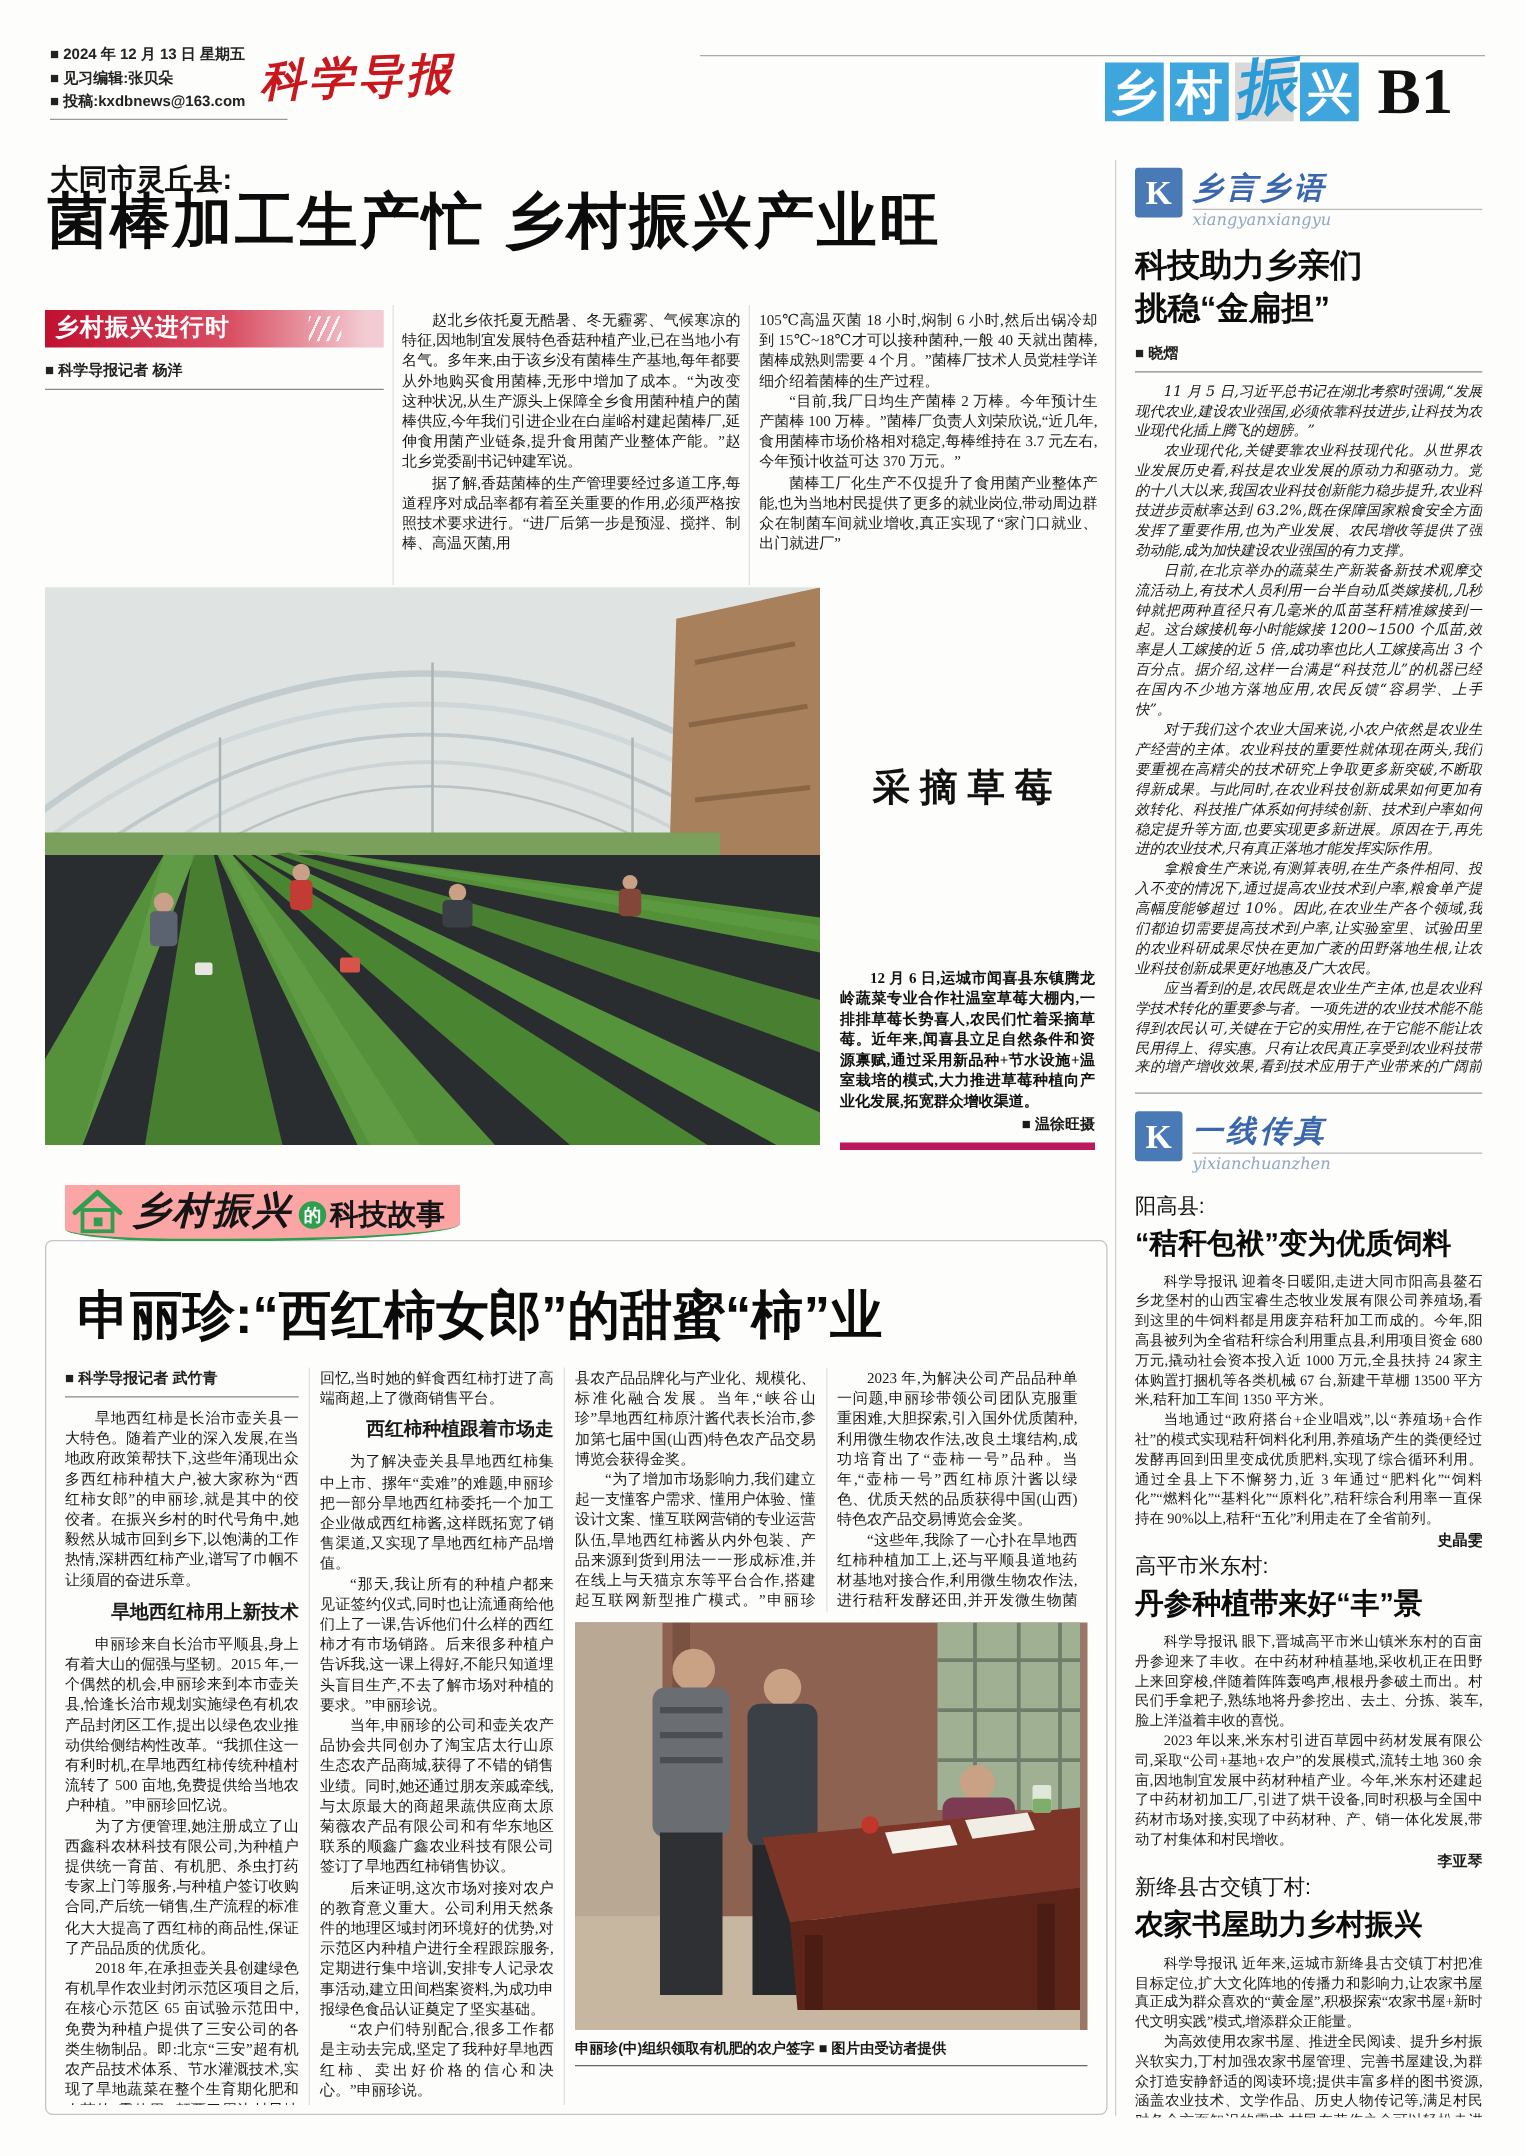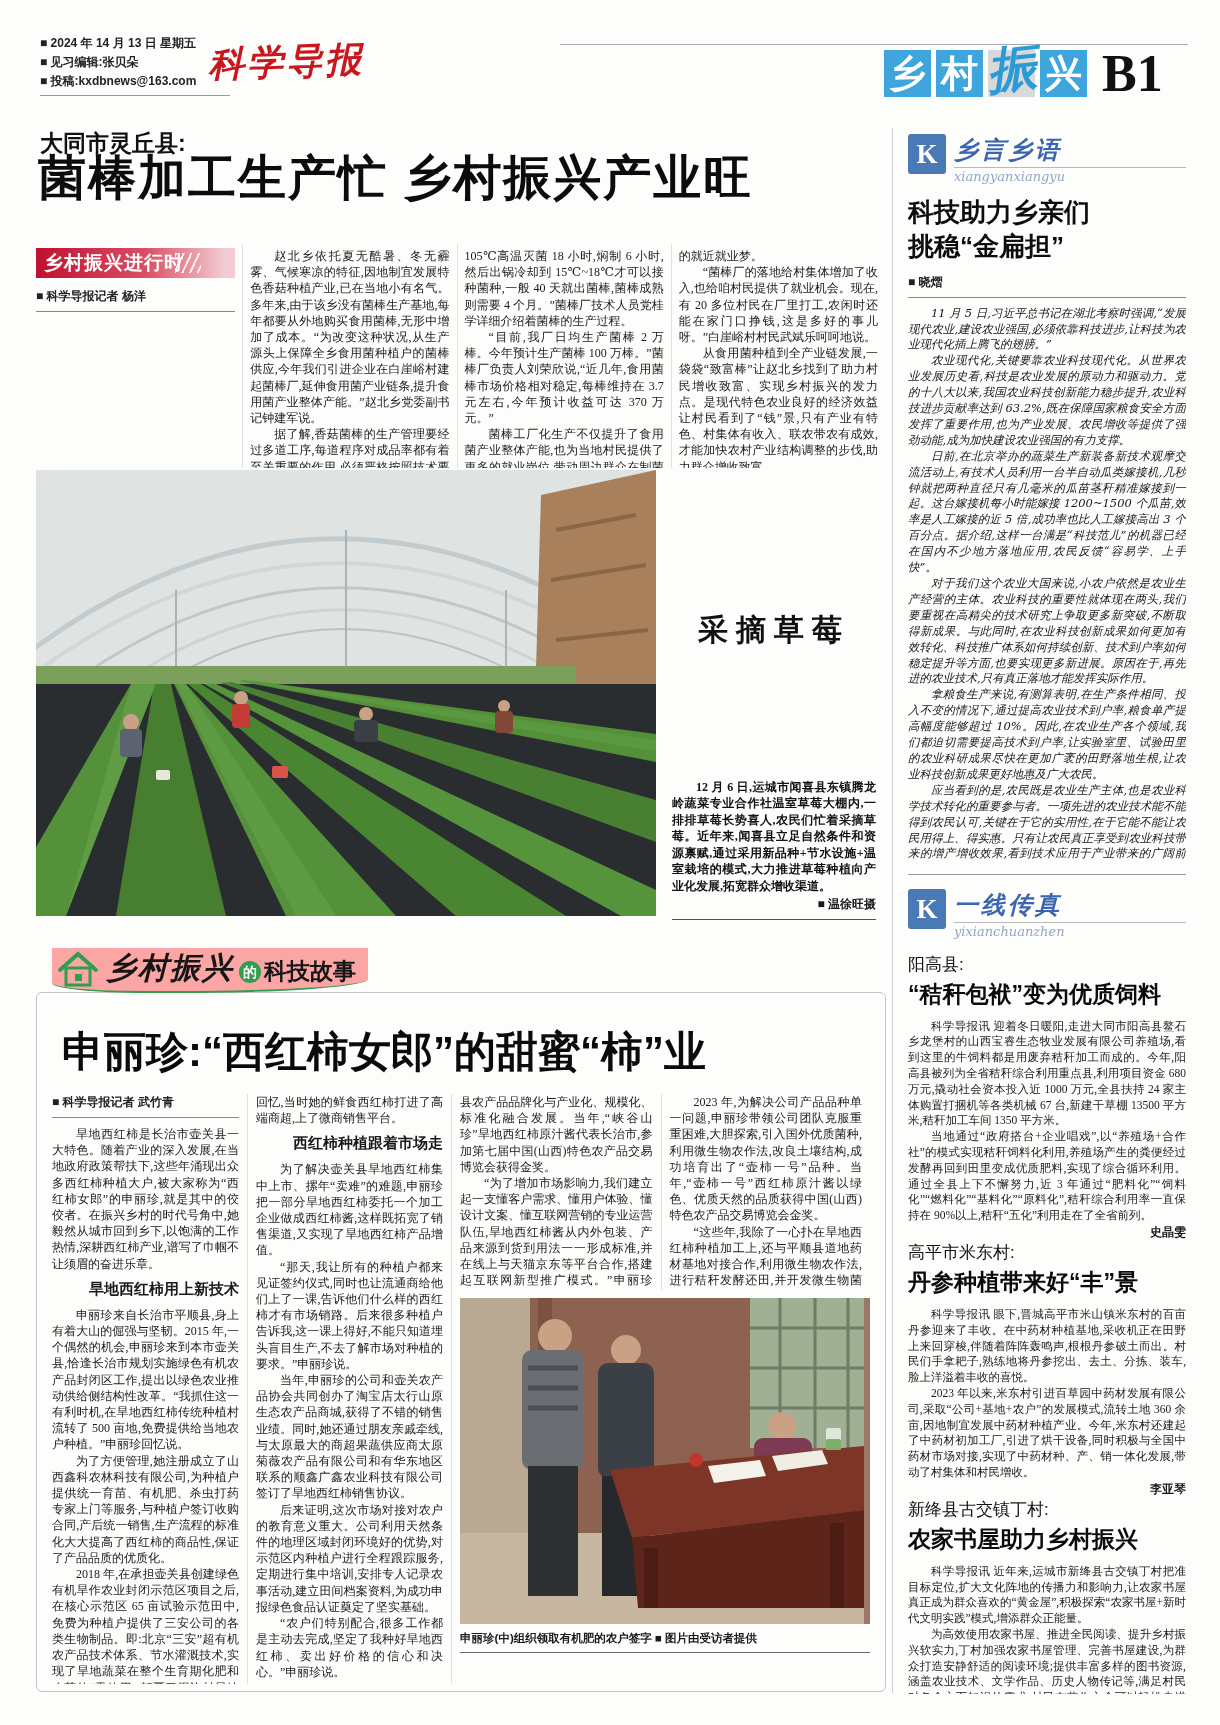--- a/index.html
+++ b/index.html
@@ -35,21 +35,21 @@
   .badge-red .chev{position:absolute;right:34px;top:5px;width:26px;height:20px;
     background:repeating-linear-gradient(115deg,#fff 0 2px,transparent 2px 7px);opacity:.85;}
   .byline{font:bold 12px "Liberation Sans","DejaVu Sans",sans-serif;color:#222;border-bottom:1px solid #888;padding-bottom:6px;margin-bottom:8px;}
   .para{margin:0;text-indent:2em;}
   .para.noindent{text-indent:0;}
 
   
   #straw-photo{left:36px;top:470px;width:620px;height:446px;overflow:hidden;background:#dadddc;}
   #photo-side{left:672px;top:470px;width:204px;height:450px;}
   #photo-title{margin-top:140px;text-align:center;font:bold 30px "Liberation Serif","DejaVu Serif",serif;letter-spacing:8px;color:#111;}
-  #photo-caption-wrap{position:absolute;left:0;bottom:0;width:204px;border-bottom:1px solid #be185d;padding-bottom:6px;}
+  #photo-caption-wrap{position:absolute;left:0;bottom:0;width:204px;border-bottom:6px solid #be185d;padding-bottom:6px;}
   #photo-caption{font:bold 12px/16.5px "Liberation Serif","DejaVu Serif",serif;text-align:justify;text-indent:2em;margin:0;color:#111;}
   #photo-credit{text-align:right;font:bold 12px "Liberation Sans","DejaVu Sans",sans-serif;margin-top:2px;}
 
   
   #feature-box{left:36px;top:992px;width:848px;height:698px;border:1px solid #c4c4c4;border-radius:6px;background:#fdfdfb;}
   #feature-badge{left:52px;top:948px;display:flex;align-items:center;background:#fca5a5;padding:0 12px 2px 4px;border-bottom:2px solid #2f9e4f;border-radius:0 0 60% 30%/0 0 14px 10px;}
   #feature-badge .b1{font:bold italic 30px "DejaVu Serif",serif;color:#151515;letter-spacing:2px;margin-left:6px;}
   #feature-badge .de{width:22px;height:22px;border-radius:50%;background:#2f9e4f;color:#fff;font:bold 14px/22px "Liberation Sans","DejaVu Sans",sans-serif;text-align:center;margin:6px 3px 0 5px;}
   #feature-badge .b2{font:bold 23px "Liberation Sans","DejaVu Sans",sans-serif;color:#151515;margin-top:6px;}
   #feature-headline{left:62px;top:1024px;width:800px;font:900 42px "Liberation Sans","DejaVu Sans",sans-serif;color:#0b0b0b;}
@@ -79,21 +79,21 @@
   #side-divider{border:none;border-top:1px solid #9a9a9a;margin:12px 0 14px;}
   .news-kicker{font:17px "Liberation Sans","DejaVu Sans",sans-serif;color:#111;margin-top:14px;}
   .news-headline{font:800 23px "Liberation Sans","DejaVu Sans",sans-serif;color:#0b0b0b;margin:3px 0 9px;}
   .news-body{font:11.5px/15.8px "Liberation Serif","DejaVu Serif",serif;text-align:justify;}
   .news-author{float:right;font:bold 12px "Liberation Sans","DejaVu Sans",sans-serif;text-indent:0;}
 </style>
 </head>
 <body>
 
 <div class="abs" id="header-left">
-  <div>■ 2024 年 14 月 13 日 星期五</div>
+  <div>■ 2024 年 12 月 13 日 星期五</div>
   <div>■ 见习编辑:张贝朵</div>
   <div>■ 投稿:kxdbnews@163.com</div>
 </div>
 <div class="abs" id="masthead">科学导报</div>
 <div class="abs" id="header-topline"></div>
 <div class="abs" id="banner">
   <div class="ban-box">乡</div>
   <div class="ban-box">村</div>
   <div class="ban-box script">
       <span>振</span>
@@ -111,25 +111,20 @@
     <div class="byline">■ 科学导报记者 杨洋</div>
   </div>
   <div class="mcol">
     <p class="para">赵北乡依托夏无酷暑、冬无霾雾、气候寒凉的特征,因地制宜发展特色香菇种植产业,已在当地小有名气。多年来,由于该乡没有菌棒生产基地,每年都要从外地购买食用菌棒,无形中增加了成本。“为改变这种状况,从生产源头上保障全乡食用菌种植户的菌棒供应,今年我们引进企业在白崖峪村建起菌棒厂,延伸食用菌产业链条,提升食用菌产业整体产能。”赵北乡党委副书记钟建军说。</p>
     <p class="para">据了解,香菇菌棒的生产管理要经过多道工序,每道程序对成品率都有着至关重要的作用,必须严格按照技术要求进行。“进厂后第一步是预湿、搅拌、制棒、高温灭菌,用</p>
   </div>
   <div class="mcol">
     <p class="para noindent">105℃高温灭菌 18 小时,焖制 6 小时,然后出锅冷却到 15℃~18℃才可以接种菌种,一般 40 天就出菌棒,菌棒成熟则需要 4 个月。”菌棒厂技术人员党桂学详细介绍着菌棒的生产过程。</p>
     <p class="para">“目前,我厂日均生产菌棒 2 万棒。今年预计生产菌棒 100 万棒。”菌棒厂负责人刘荣欣说,“近几年,食用菌棒市场价格相对稳定,每棒维持在 3.7 元左右,今年预计收益可达 370 万元。”</p>
     <p class="para">菌棒工厂化生产不仅提升了食用菌产业整体产能,也为当地村民提供了更多的就业岗位,带动周边群众在制菌车间就业增收,真正实现了“家门口就业、出门就进厂”</p>
-  </div>
-  <div class="mcol">
-    <p class="para noindent">的就近就业梦。</p>
-    <p class="para">“菌棒厂的落地给村集体增加了收入,也给咱村民提供了就业机会。现在,有 20 多位村民在厂里打工,农闲时还能在家门口挣钱,这是多好的事儿呀。”白崖峪村村民武斌乐呵呵地说。</p>
-    <p class="para">从食用菌种植到全产业链发展,一袋袋“致富棒”让赵北乡找到了助力村民增收致富、实现乡村振兴的发力点。是现代特色农业良好的经济效益让村民看到了“钱”景,只有产业有特色、村集体有收入、联农带农有成效,才能加快农村产业结构调整的步伐,助力群众增收致富。</p>
   </div>
 </div>
 
 <div class="abs" id="straw-photo">
   <svg width="620" height="446" viewBox="0 0 620 446">
     <rect width="620" height="230" fill="#dfe3e2"></rect>
     <path d="M-60,225 Q300,-90 680,230" stroke="#c2cbcd" stroke-width="5" fill="none"></path>
     <path d="M-30,225 Q300,-40 650,228" stroke="#cfd7d8" stroke-width="4" fill="none"></path>
     <path d="M20,225 Q300,10 600,226" stroke="#bfc8ca" stroke-width="3" fill="none"></path>
     <path d="M70,225 Q300,55 555,224" stroke="#cdd4d5" stroke-width="3" fill="none"></path>

